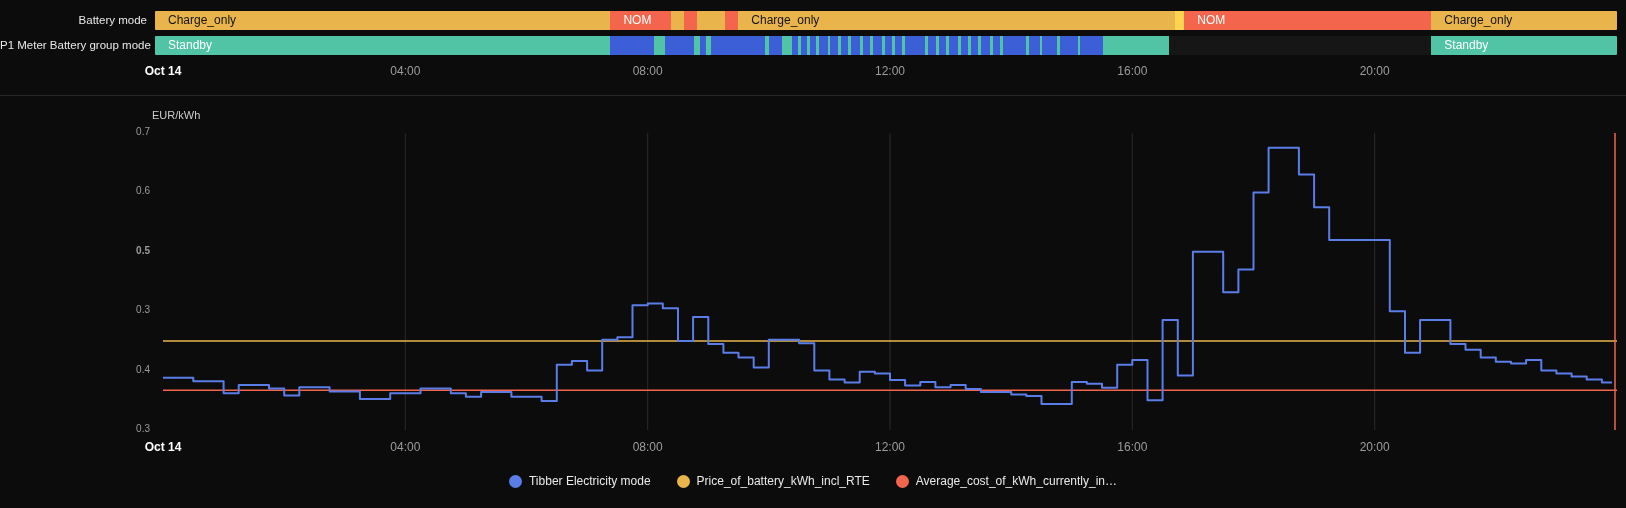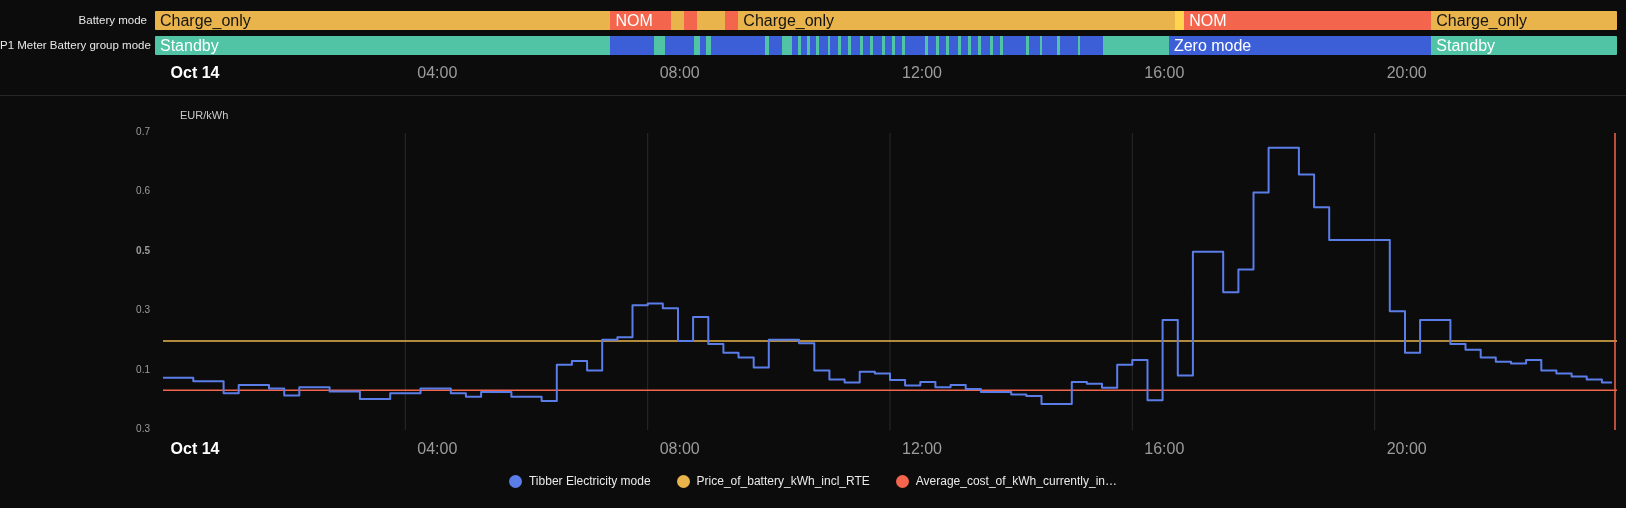--- a/index.html
+++ b/index.html
@@ -17,35 +17,35 @@
   
   .timelines { padding-top: 11px; padding-bottom: 16px; border-bottom: 1px solid #272727; }
   .timeline-row { display: flex; height: 19px; margin-bottom: 6px; }
   .tl-label {
     width: 155px; flex: none; text-align: right; padding-right: 8px;
     font-size: 11.5px; line-height: 19px; color: #e8e8e8; white-space: nowrap;
   }
   .tl-bar { flex: 1; margin-right: 9px; position: relative; overflow: hidden; border-radius: 1px; background: #161616; }
   .seg { position: absolute; top: 0; height: 100%; }
   .seg-label {
-    display: block; font-size: 16px; line-height: 19px; padding-left: 5px;
+    display: block; font-size: 12px; line-height: 19px; padding-left: 13px;
     color: #fff; white-space: nowrap; overflow: hidden;
   }
   .seg-label.dark { color: #141414; }
 
   .time-axis { position: relative; margin-left: 163px; margin-right: 9px; height: 15px; margin-top: 9px; }
   .tick {
     position: absolute; top: 0; transform: translateX(-50%);
-    font-size: 16px; color: #9c9c9c; white-space: nowrap; margin-left: 32px;
+    font-size: 12px; color: #9c9c9c; white-space: nowrap;
   }
   .tick.bold { color: #ffffff; font-weight: bold; }
 
   
   .chart-section { position: relative; height: 412px; }
-  .chart-title { position: absolute; left: 180px; top: 13px; font-size: 11px; color: #cccccc; }
+  .chart-title { position: absolute; left: 152px; top: 13px; font-size: 11px; color: #cccccc; }
   .y-axis { position: absolute; left: 0; top: 0; width: 155px; height: 100%; }
   .ytick { position: absolute; left: 0; width: 150px; text-align: right; font-size: 10px; color: #9c9c9c; }
   .plot { position: absolute; left: 163px; right: 9px; top: 37px; height: 297px; }
   .plot svg { width: 100%; height: 100%; display: block; }
   .x-axis { position: absolute; left: 163px; right: 9px; top: 344px; height: 15px; }
   .legend { position: absolute; left: 0; right: 0; top: 378px; display: flex; justify-content: center; gap: 26px; }
   .legend-item { display: flex; align-items: center; gap: 7px; font-size: 12px; color: #eaeaea; cursor: pointer; white-space: nowrap; }
   .legend-dot { width: 13px; height: 13px; border-radius: 50%; flex: none; }
 </style>
 </head>
@@ -80,23 +80,20 @@
         </div>
     </div>
     <div class="timeline-row">
       <div class="tl-label">P1 Meter Battery group mode</div>
       <div class="tl-bar">
           <div class="seg" style="left: 0%; width: 31.15%; background: rgb(80, 196, 164);">
             <span class="seg-label">Standby</span>
           </div>
           <div class="seg" style="left: 31.15%; width: 33.7%; background: rgb(60, 95, 215);"></div>
           <div class="seg" style="left: 64.85%; width: 4.5%; background: rgb(80, 196, 164);"></div>
-          <div class="seg" style="left: 69.35%; width: 17.95%; background: rgb(60, 95, 215);">
-            <span class="seg-label">Zero mode</span>
-          </div>
           <div class="seg" style="left: 87.3%; width: 12.7%; background: rgb(80, 196, 164);">
             <span class="seg-label">Standby</span>
           </div>
           <div class="seg" style="left: 34.1%; width: 0.8%; background: rgb(80, 196, 164);"></div>
           <div class="seg" style="left: 36.9%; width: 0.4%; background: rgb(80, 196, 164);"></div>
           <div class="seg" style="left: 37.7%; width: 0.3%; background: rgb(80, 196, 164);"></div>
           <div class="seg" style="left: 41.7%; width: 0.3%; background: rgb(80, 196, 164);"></div>
           <div class="seg" style="left: 42.9%; width: 0.7%; background: rgb(80, 196, 164);"></div>
           <div class="seg" style="left: 44%; width: 0.2%; background: rgb(80, 196, 164);"></div>
           <div class="seg" style="left: 44.6%; width: 0.2%; background: rgb(80, 196, 164);"></div>
@@ -133,21 +130,21 @@
       </div>
   </div>
 
   <div class="chart-section">
     <div class="chart-title">EUR/kWh</div>
     <div class="y-axis" id="yaxis">
         <div class="ytick" style="top: 30px;">0.7</div>
         <div class="ytick" style="top: 89.4px;">0.6</div>
         <div class="ytick" style="top: 148.8px; font-weight: bold;">0.5</div>
         <div class="ytick" style="top: 208.2px;">0.3</div>
-        <div class="ytick" style="top: 267.6px;">0.1</div>
+        <div class="ytick" style="top: 267.6px;">0.4</div>
         <div class="ytick" style="top: 327px;">0.3</div>
       </div>
     <div class="plot" id="plot">
         <svg viewBox="0 0 1454 297" preserveAspectRatio="none">
           <line x1="242.3" y1="0" x2="242.3" y2="297" stroke="#2a2a2a" stroke-width="1"></line>
           <line x1="484.7" y1="0" x2="484.7" y2="297" stroke="#2a2a2a" stroke-width="1"></line>
           <line x1="727.0" y1="0" x2="727.0" y2="297" stroke="#2a2a2a" stroke-width="1"></line>
           <line x1="969.3" y1="0" x2="969.3" y2="297" stroke="#2a2a2a" stroke-width="1"></line>
           <line x1="1211.7" y1="0" x2="1211.7" y2="297" stroke="#2a2a2a" stroke-width="1"></line>
           <line x1="0" y1="207.9" x2="1454" y2="207.9" stroke="#e9b44c" stroke-width="1.5"></line>

